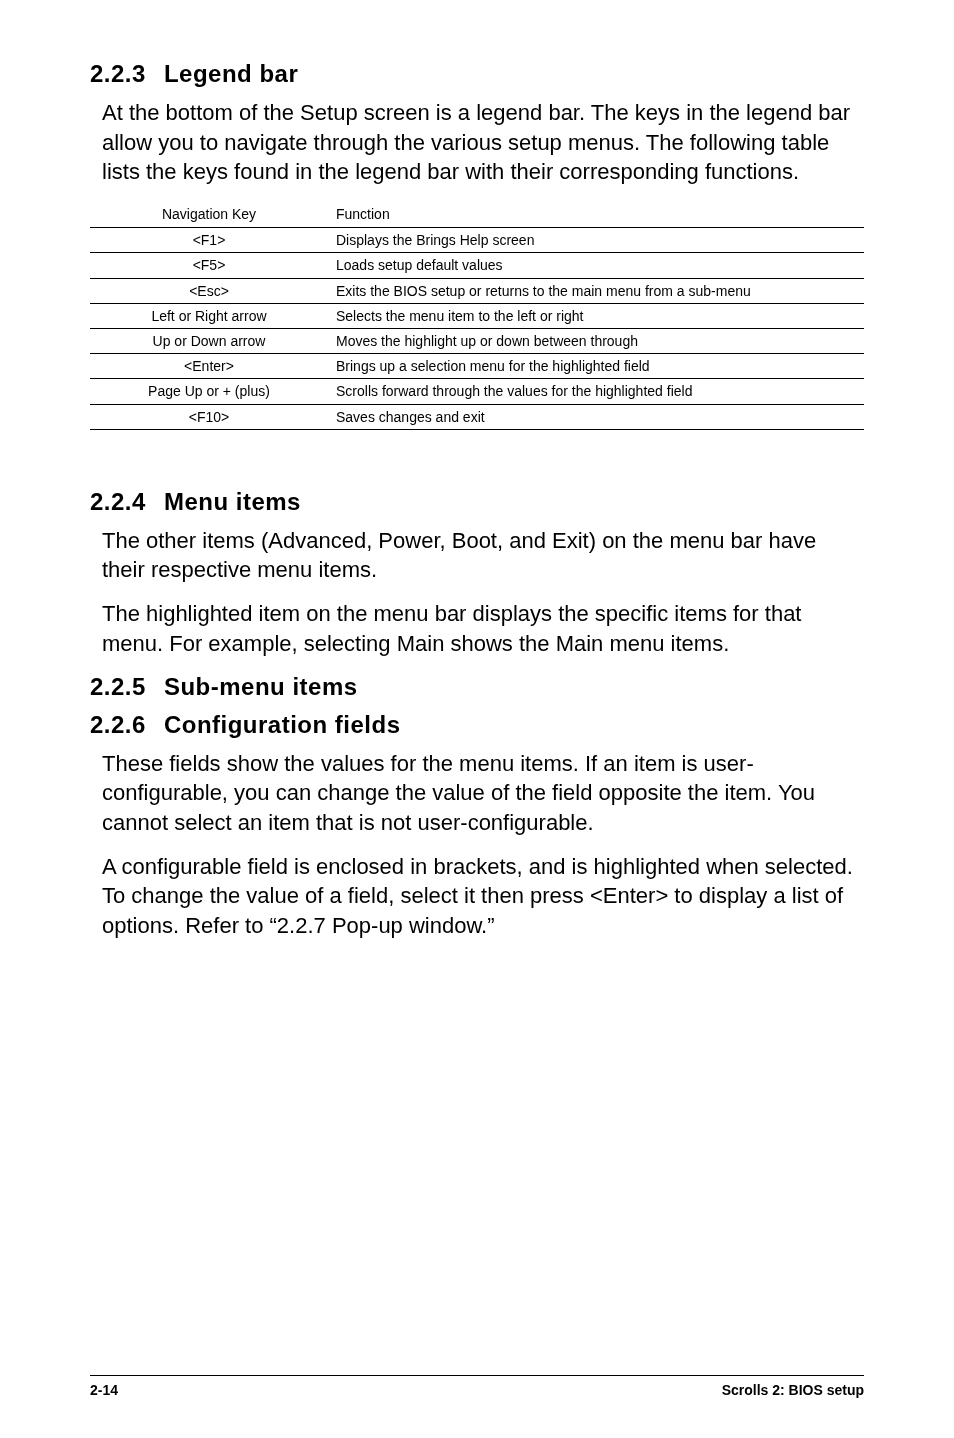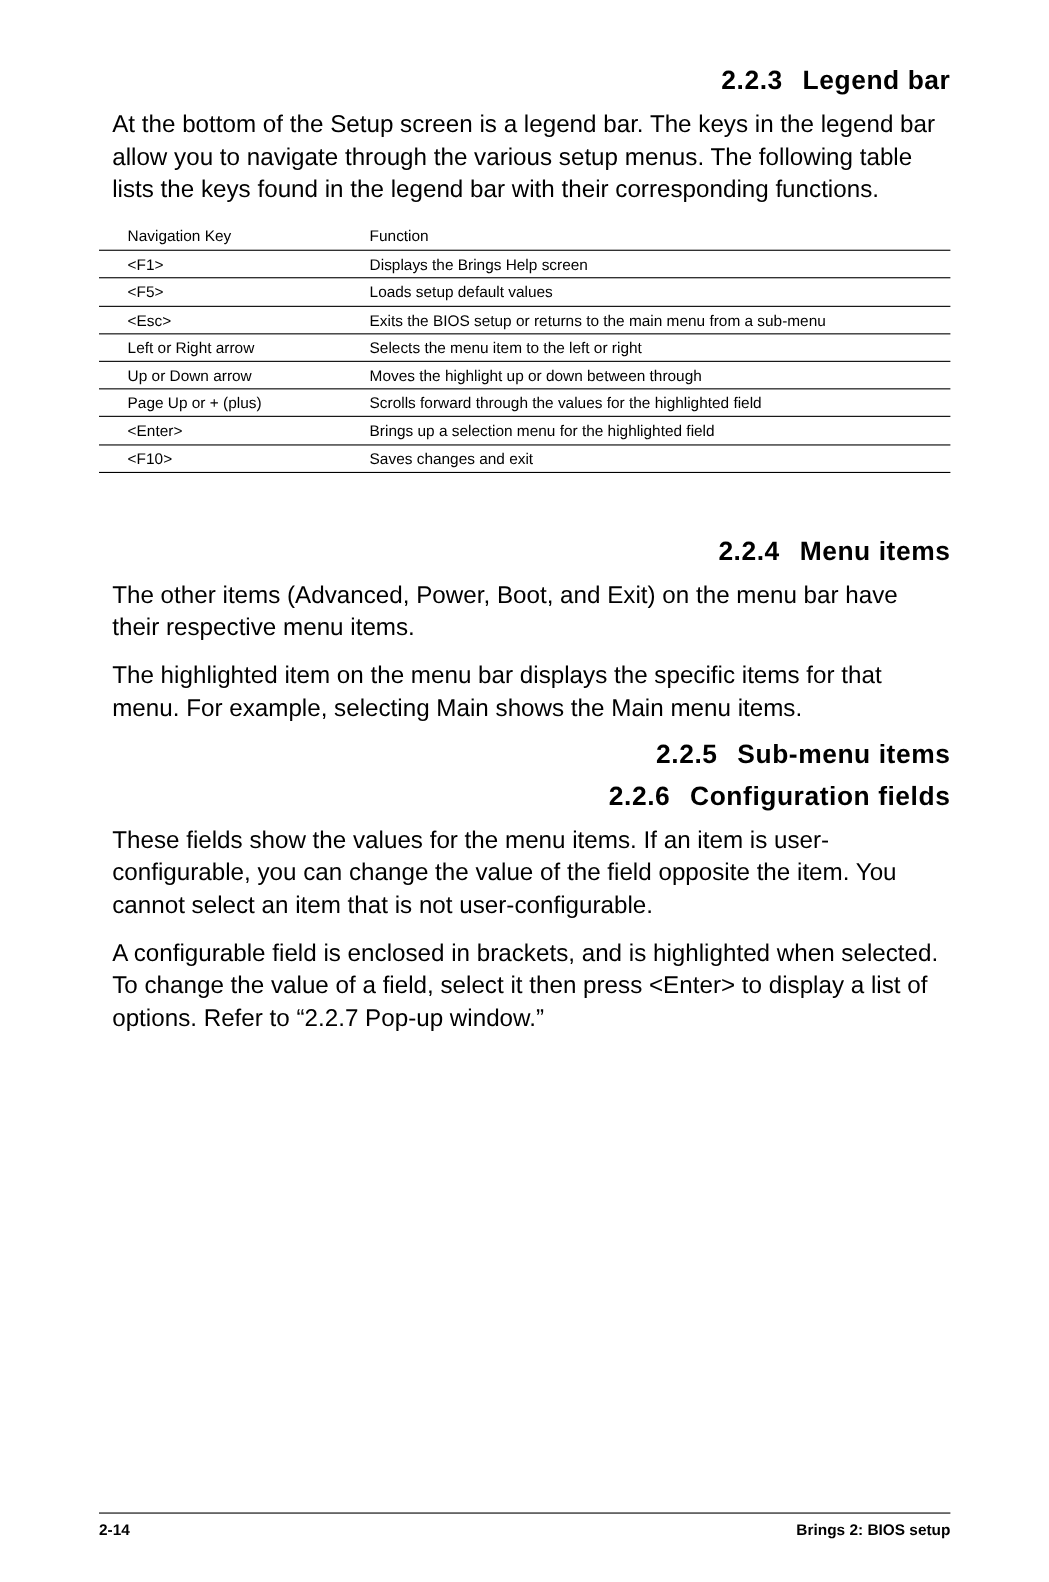--- a/index.html
+++ b/index.html
@@ -19,21 +19,20 @@
     flex-direction: column;
     position: relative;
   }
   .content { flex: 1; }
   h2.section-heading {
     font-family: "Arial Black", Arial, sans-serif;
     font-weight: 900;
     font-size: 24px;
     letter-spacing: 0.5px;
     margin: 0 0 10px 0;
-    text-align: right;
   }
   .num { display: inline-block; margin-right: 18px; }
   p.body {
     font-size: 22px;
     line-height: 1.35;
     margin: 0 0 14px 12px;
   }
   table.keytable {
     width: 100%;
     border-collapse: collapse;
@@ -48,20 +47,21 @@
     border-bottom: 1px solid #000;
   }
   table.keytable td {
     padding: 3px 8px 3px 26px;
     border-bottom: 1px solid #000;
     vertical-align: top;
   }
   table.keytable td:first-child,
   table.keytable th:first-child {
     width: 220px;
+    text-align: center;
   }
   .gap { height: 30px; }
   .footer-wrap {
     margin-top: auto;
   }
   .footer-line {
     border-top: 1px solid #000;
     margin: 0 0 6px 0;
   }
   .footer {
@@ -106,26 +106,26 @@
         </tr>
         <tr>
           <td>Left or Right arrow</td>
           <td>Selects the menu item to the left or right</td>
         </tr>
         <tr>
           <td>Up or Down arrow</td>
           <td>Moves the highlight up or down between through</td>
         </tr>
         <tr>
+          <td>&lt;Enter&gt;</td>
+          <td>Brings up a selection menu for the highlighted field</td>
+        </tr>
+        <tr>
           <td>Page Up or + (plus)</td>
           <td>Scrolls forward through the values for the highlighted field</td>
-        </tr>
-        <tr>
-          <td>&lt;Enter&gt;</td>
-          <td>Brings up a selection menu for the highlighted field</td>
         </tr>
         <tr>
           <td>&lt;F10&gt;</td>
           <td>Saves changes and exit</td>
         </tr>
       </tbody>
     </table>
 
     <div class="gap"></div>
 
@@ -144,16 +144,16 @@
     </h2>
     <p class="body">These fields show the values for the menu items. If an item is user-configurable, you can change the value of the field opposite the item. You cannot select an item that is not user-configurable.</p>
     <p class="body">A configurable field is enclosed in brackets, and is highlighted when selected. To change the value of a field, select it then press &lt;Enter&gt; to display a list of options. Refer to “2.2.7 Pop-up window.”</p>
 
   </div>
 
   <div class="footer-wrap">
     <div class="footer-line"></div>
     <div class="footer">
       <span>2-14</span>
-      <span class="right">Brings 2: BIOS setup</span>
+      <span class="right">Scrolls 2: BIOS setup</span>
     </div>
   </div>
 </div>
 
 </body></html>

